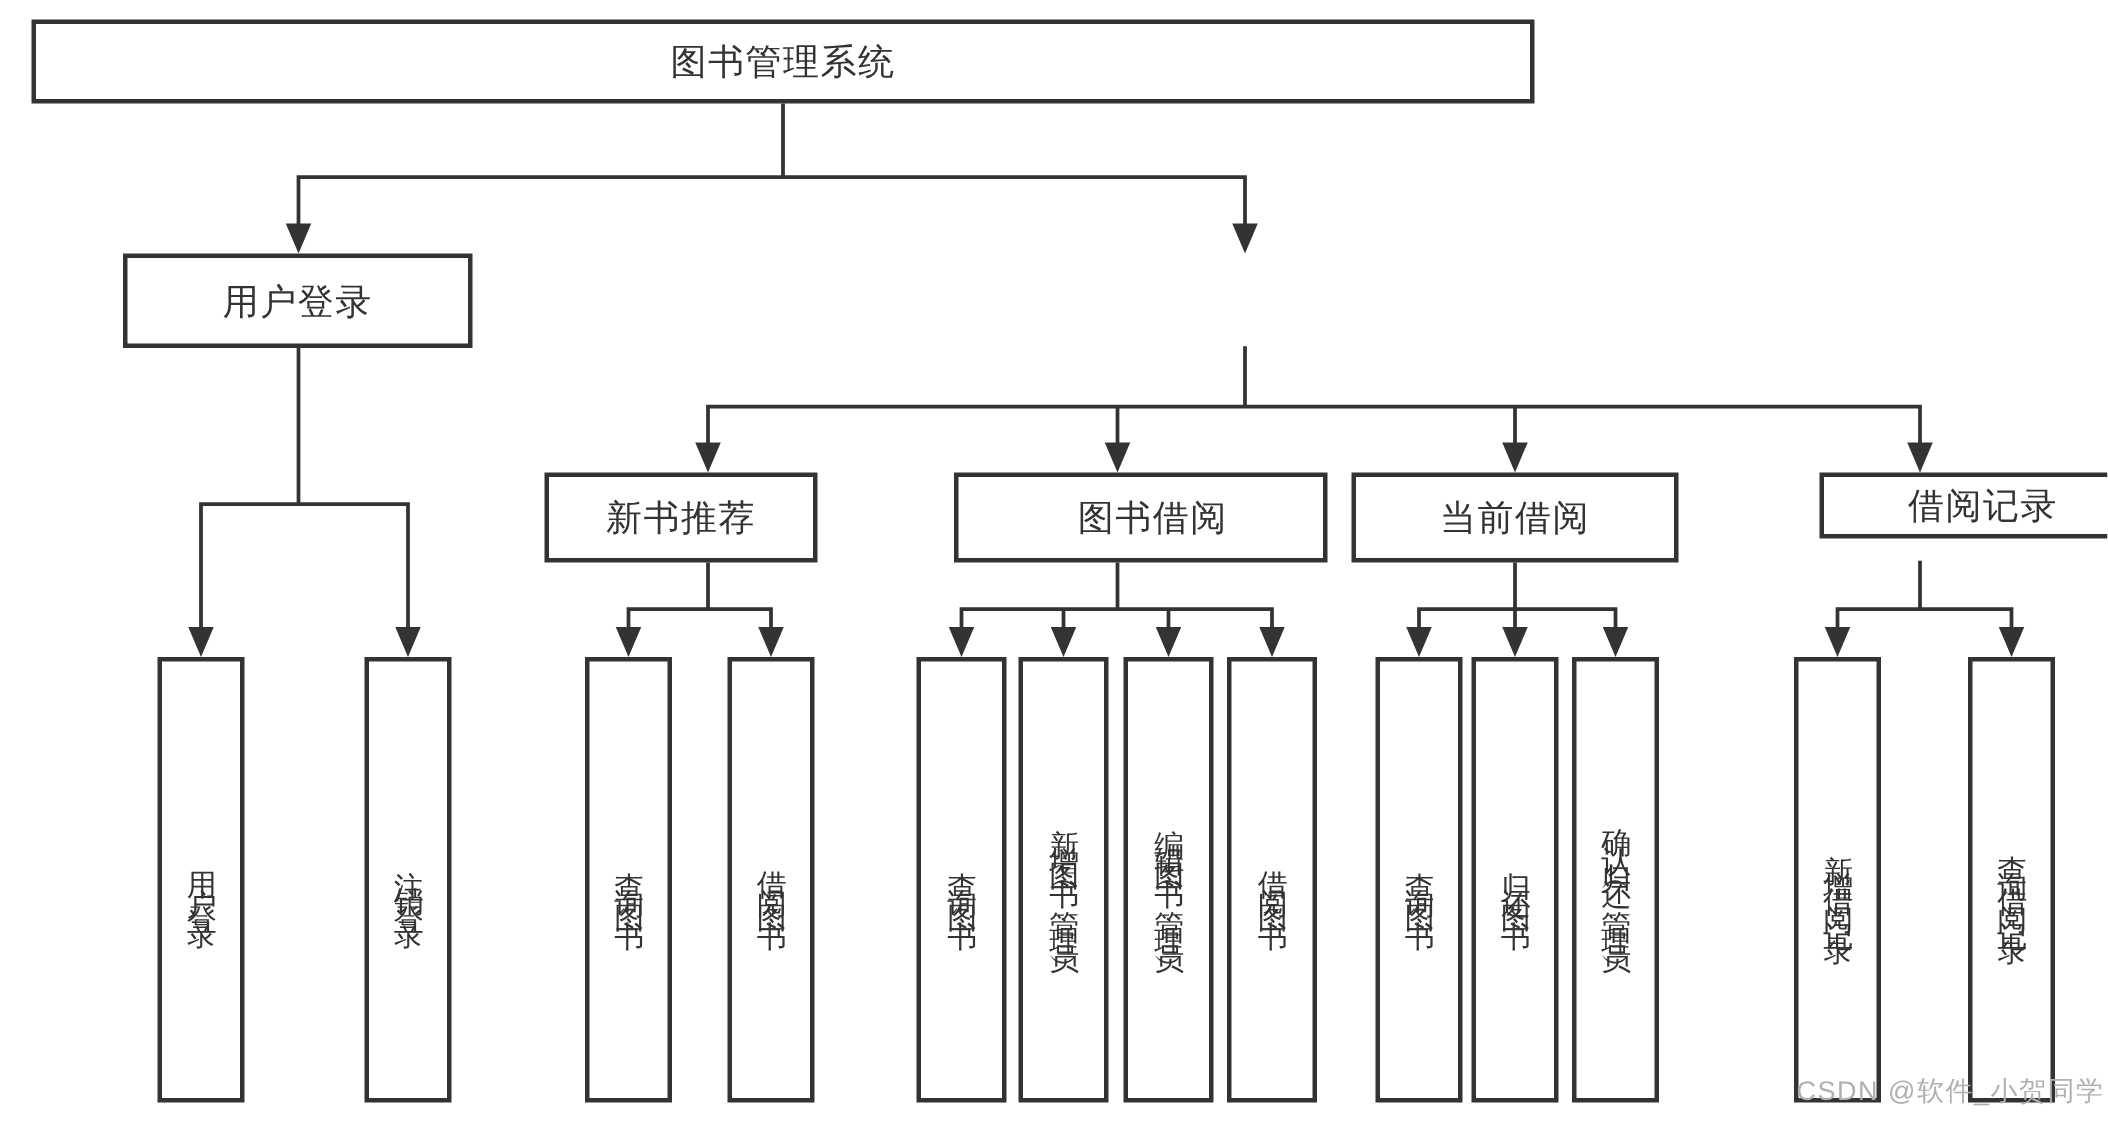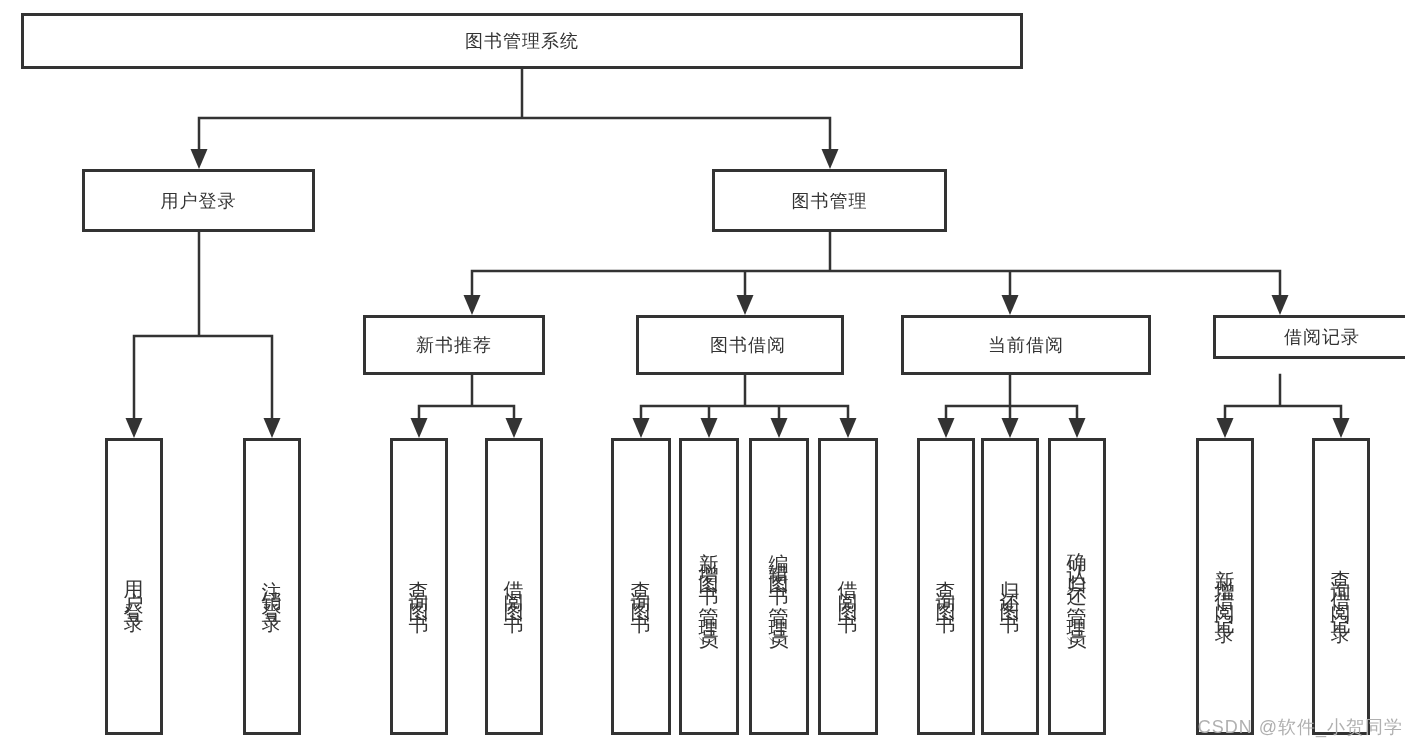--- a/index.html
+++ b/index.html
@@ -36,21 +36,21 @@
   .node {
     position: absolute;
     box-sizing: border-box;
     border: 3px solid var(--box-border, #333333);
     background: #ffffff;
     display: flex;
     align-items: center;
     justify-content: center;
   }
   .hnode {
-    font-size: 18px;
+    font-size: 24px;
     letter-spacing: 1px;
     white-space: nowrap;
   }
   .leaf .vtxt {
     writing-mode: vertical-rl;
     text-orientation: mixed;
     font-size: 20px;
     letter-spacing: 11px;
     line-height: 1;
     white-space: nowrap;
@@ -114,31 +114,28 @@
     </g>
   </svg>
 
   <div class="node hnode" style="left:21px; top:13px; width:1002px; height:56px;">
     <span>图书管理系统</span>
   </div>
 
   <div class="node hnode" style="left:82px; top:169px; width:233px; height:63px;">
     <span>用户登录</span>
   </div>
-  <div class="node hnode" style="left:712px; top:169px; width:235px; height:63px;">
-    <span>图书管理</span>
-  </div>
 
   <div class="node hnode" style="left:363px; top:315px; width:182px; height:60px;">
     <span>新书推荐</span>
   </div>
-  <div class="node hnode" style="left:636px; top:315px; width:208px; height:60px;padding-left:16px;">
+  <div class="node hnode" style="left:636px; top:315px; width:249px; height:60px;padding-left:16px;">
     <span>图书借阅</span>
   </div>
-  <div class="node hnode" style="left:901px; top:315px; width:250px; height:60px;">
+  <div class="node hnode" style="left:901px; top:315px; width:218px; height:60px;">
     <span>当前借阅</span>
   </div>
   <div class="node hnode" style="left:1213px; top:315px; width:218px; height:44px;">
     <span>借阅记录</span>
   </div>
 
   <div class="node leaf" style="left:105px; top:438px; width:58px; height:297px;">
     <span class="vtxt">用户登录</span>
   </div>
   <div class="node leaf" style="left:243px; top:438px; width:58px; height:297px;">

